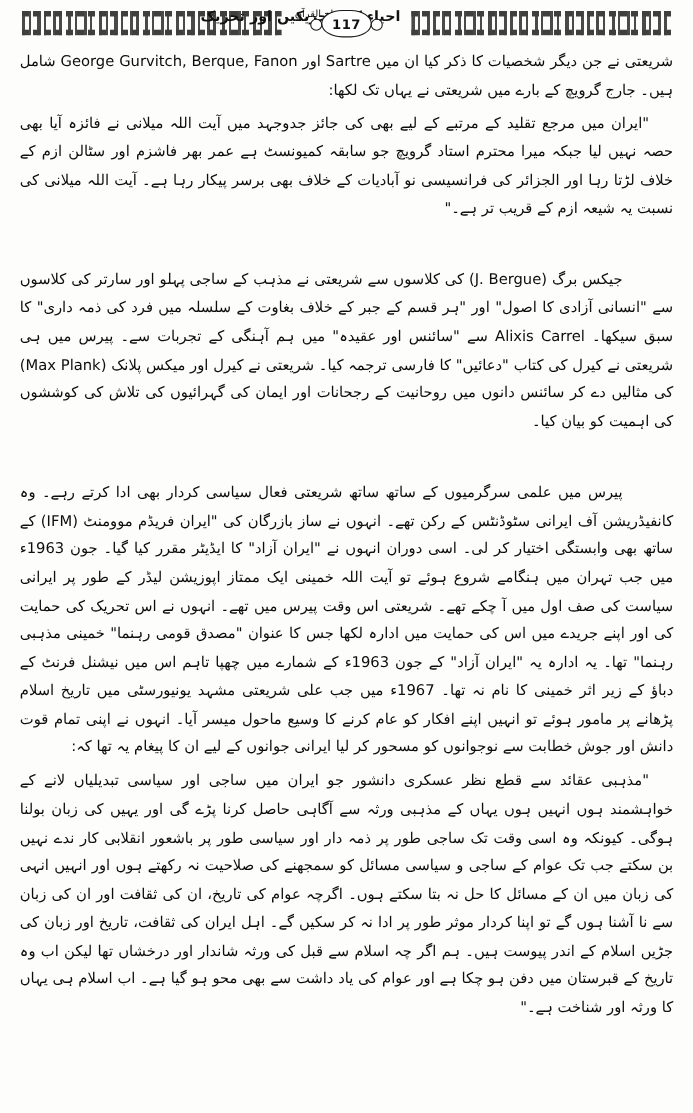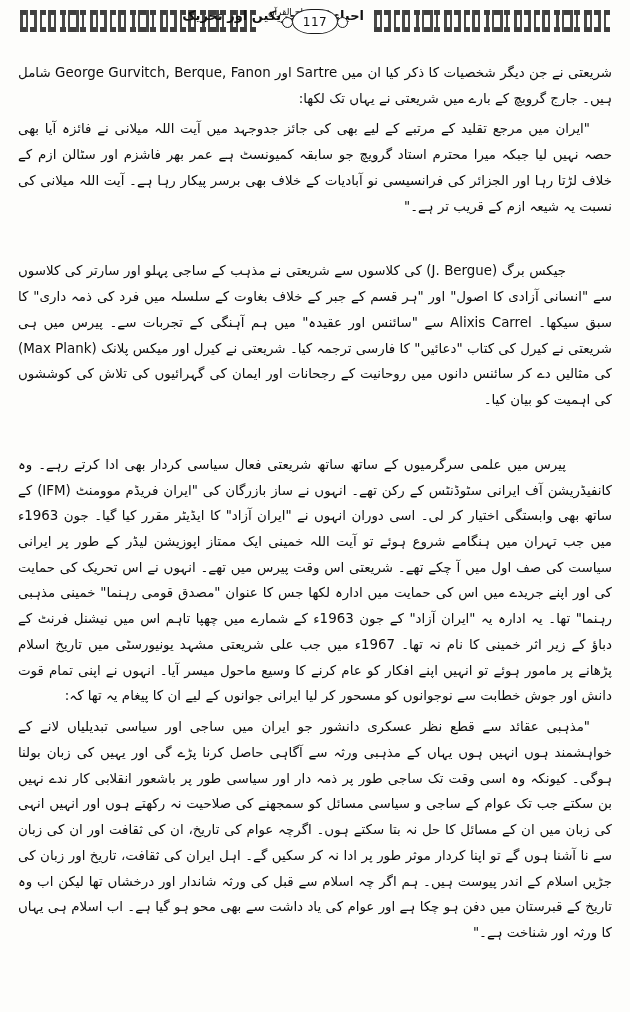--- a/index.html
+++ b/index.html
@@ -90,21 +90,21 @@
     top: 3px;
     transform: translateX(-50%);
     width: 44px;
     height: 23px;
     border: 1.6px solid #1a1a1a;
     border-radius: 50% / 60%;
     display: flex;
     align-items: center;
     justify-content: center;
     font-size: 12px;
-    font-weight: normal;
+    font-weight: bold;
     background: #fff;
     color: #111;
     letter-spacing: 0.5px;
   }
   .page-number::before,
   .page-number::after {
     content: "";
     position: absolute;
     top: 50%;
     width: 9px;
@@ -125,21 +125,21 @@
     line-height: 1.92;
     color: #0d0d0d;
   }
   .para {
     margin: 0 0 2px 0;
     text-align: justify;
     text-align-last: right;
     unicode-bidi: plaintext;
   }
   .para.first {
-    margin-top: 20px;
+    margin-top: 4px;
   }
   .para.indent {
     text-indent: 46px;
     margin-top: 39px;
   }
   .quote {
     margin: 4px 0 2px 0;
     text-indent: 22px;
     text-align: justify;
     text-align-last: right;

